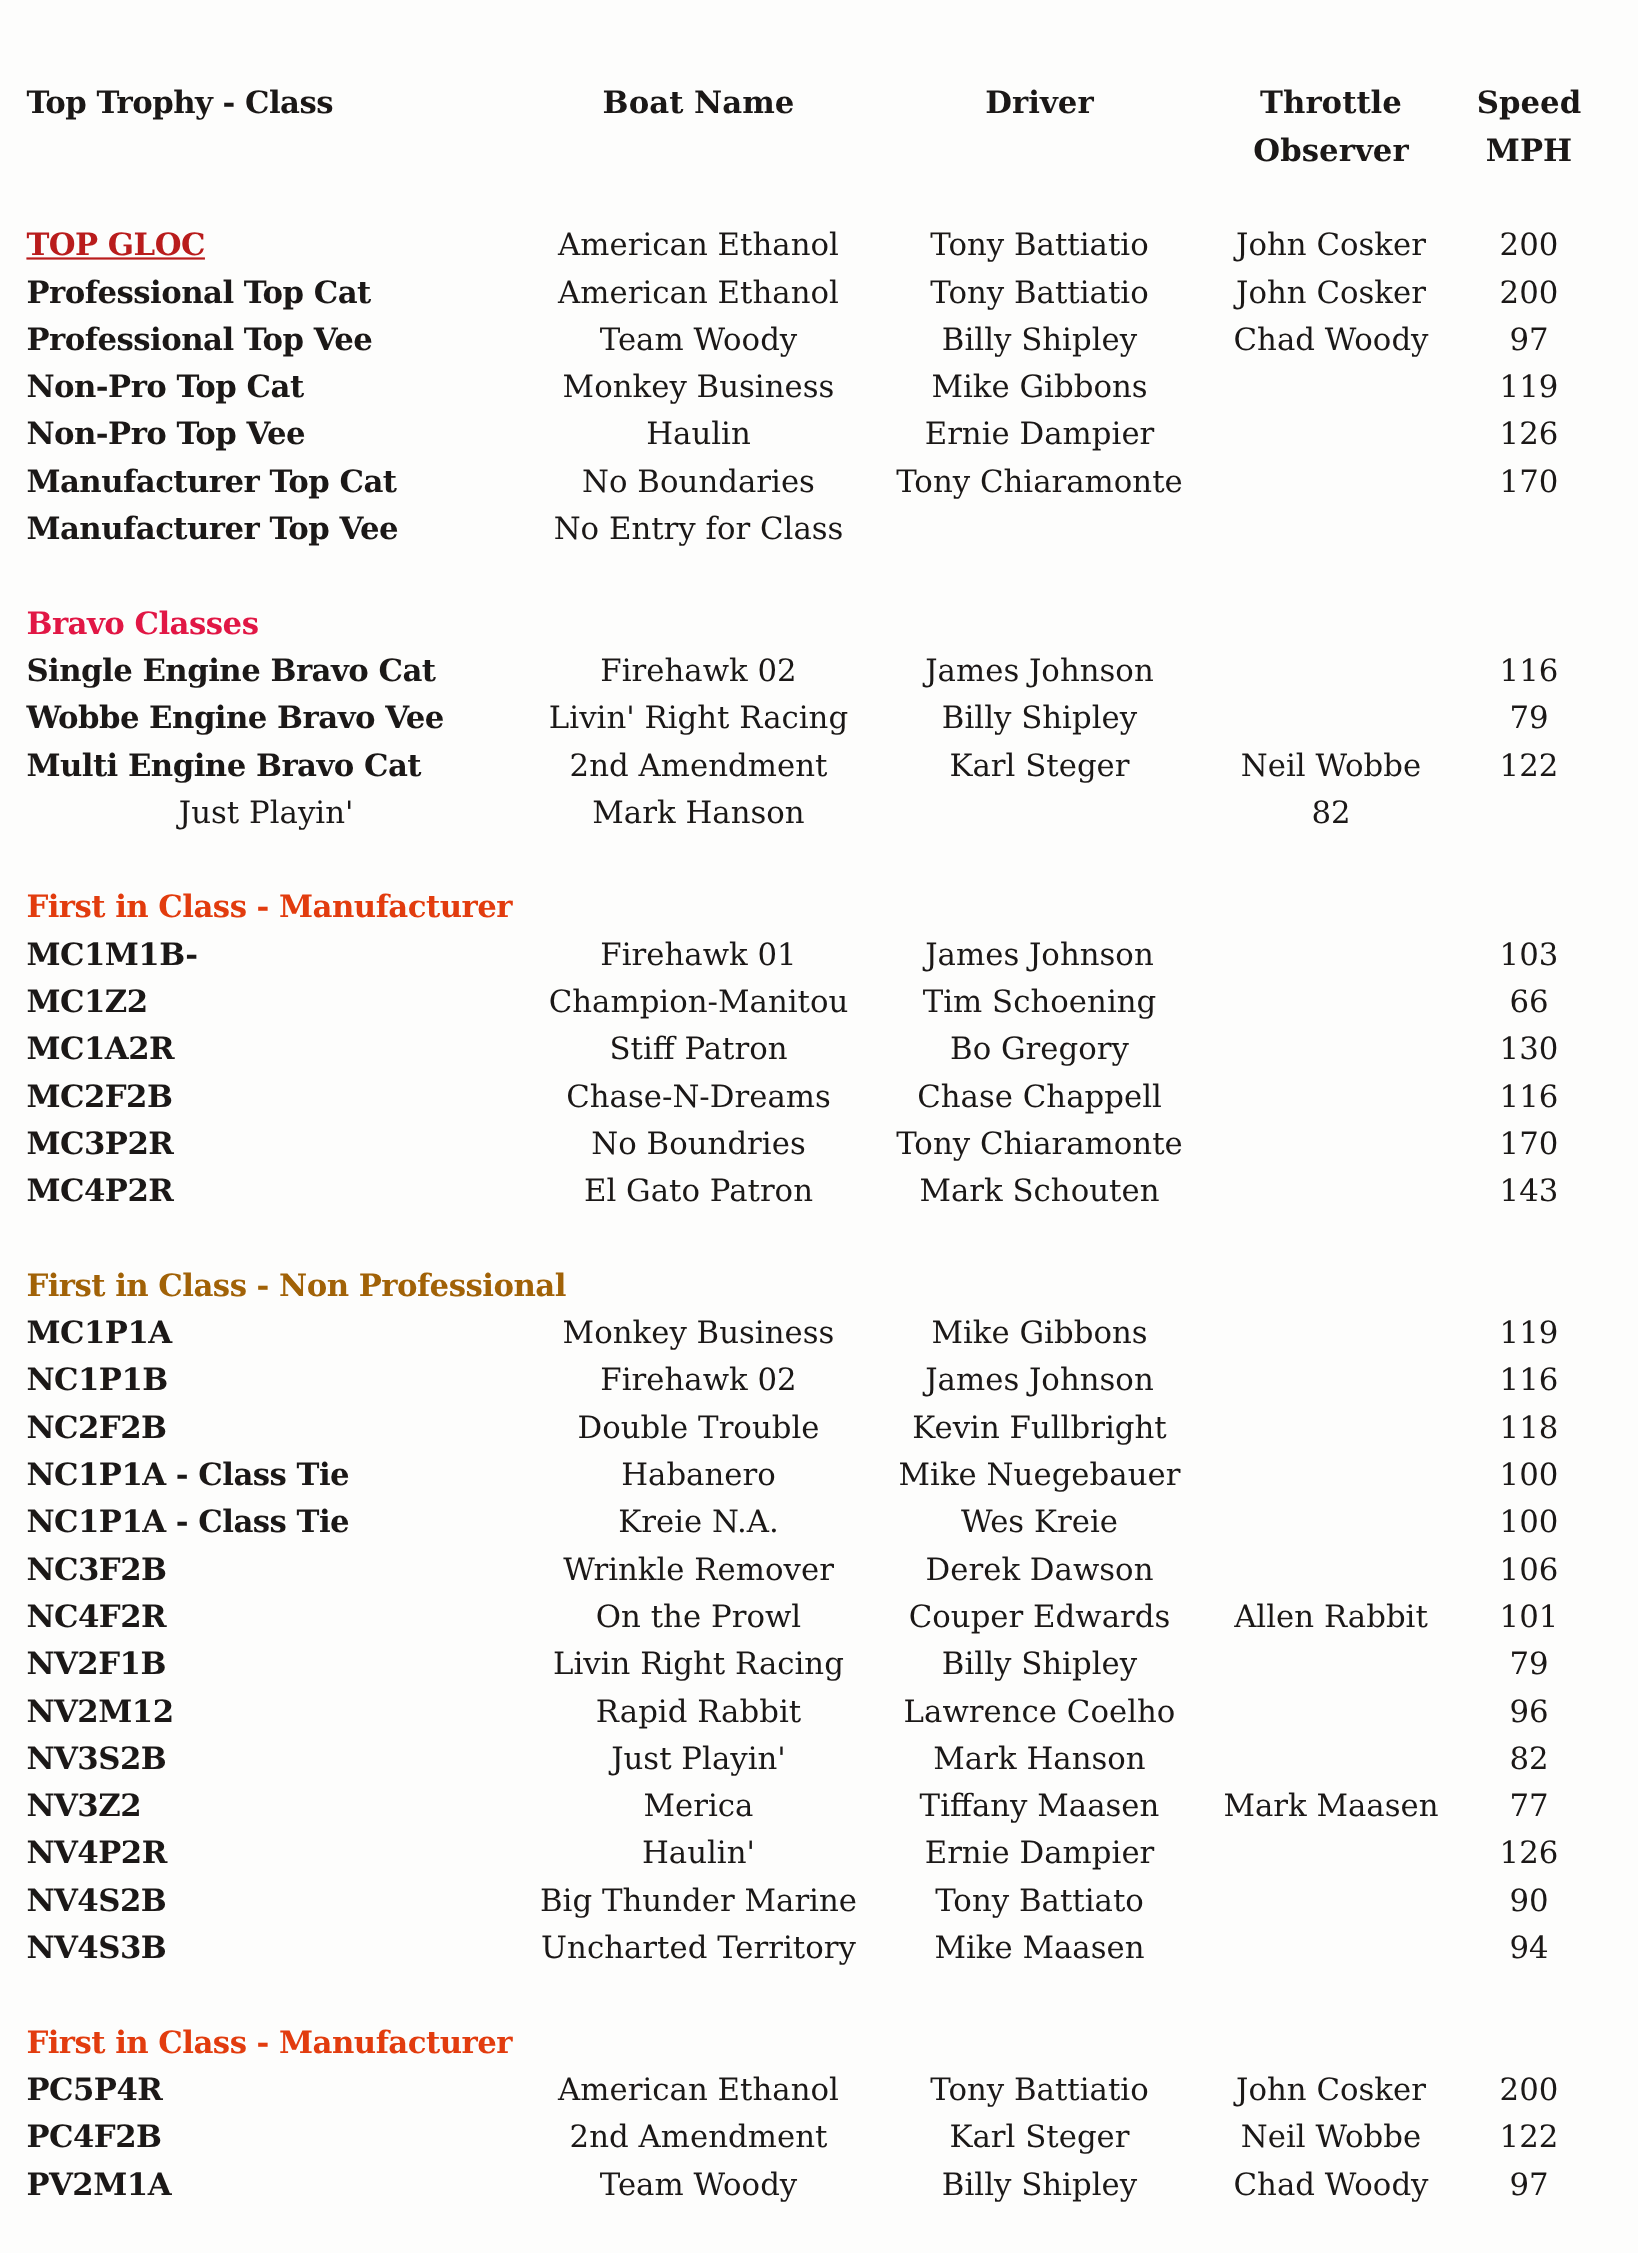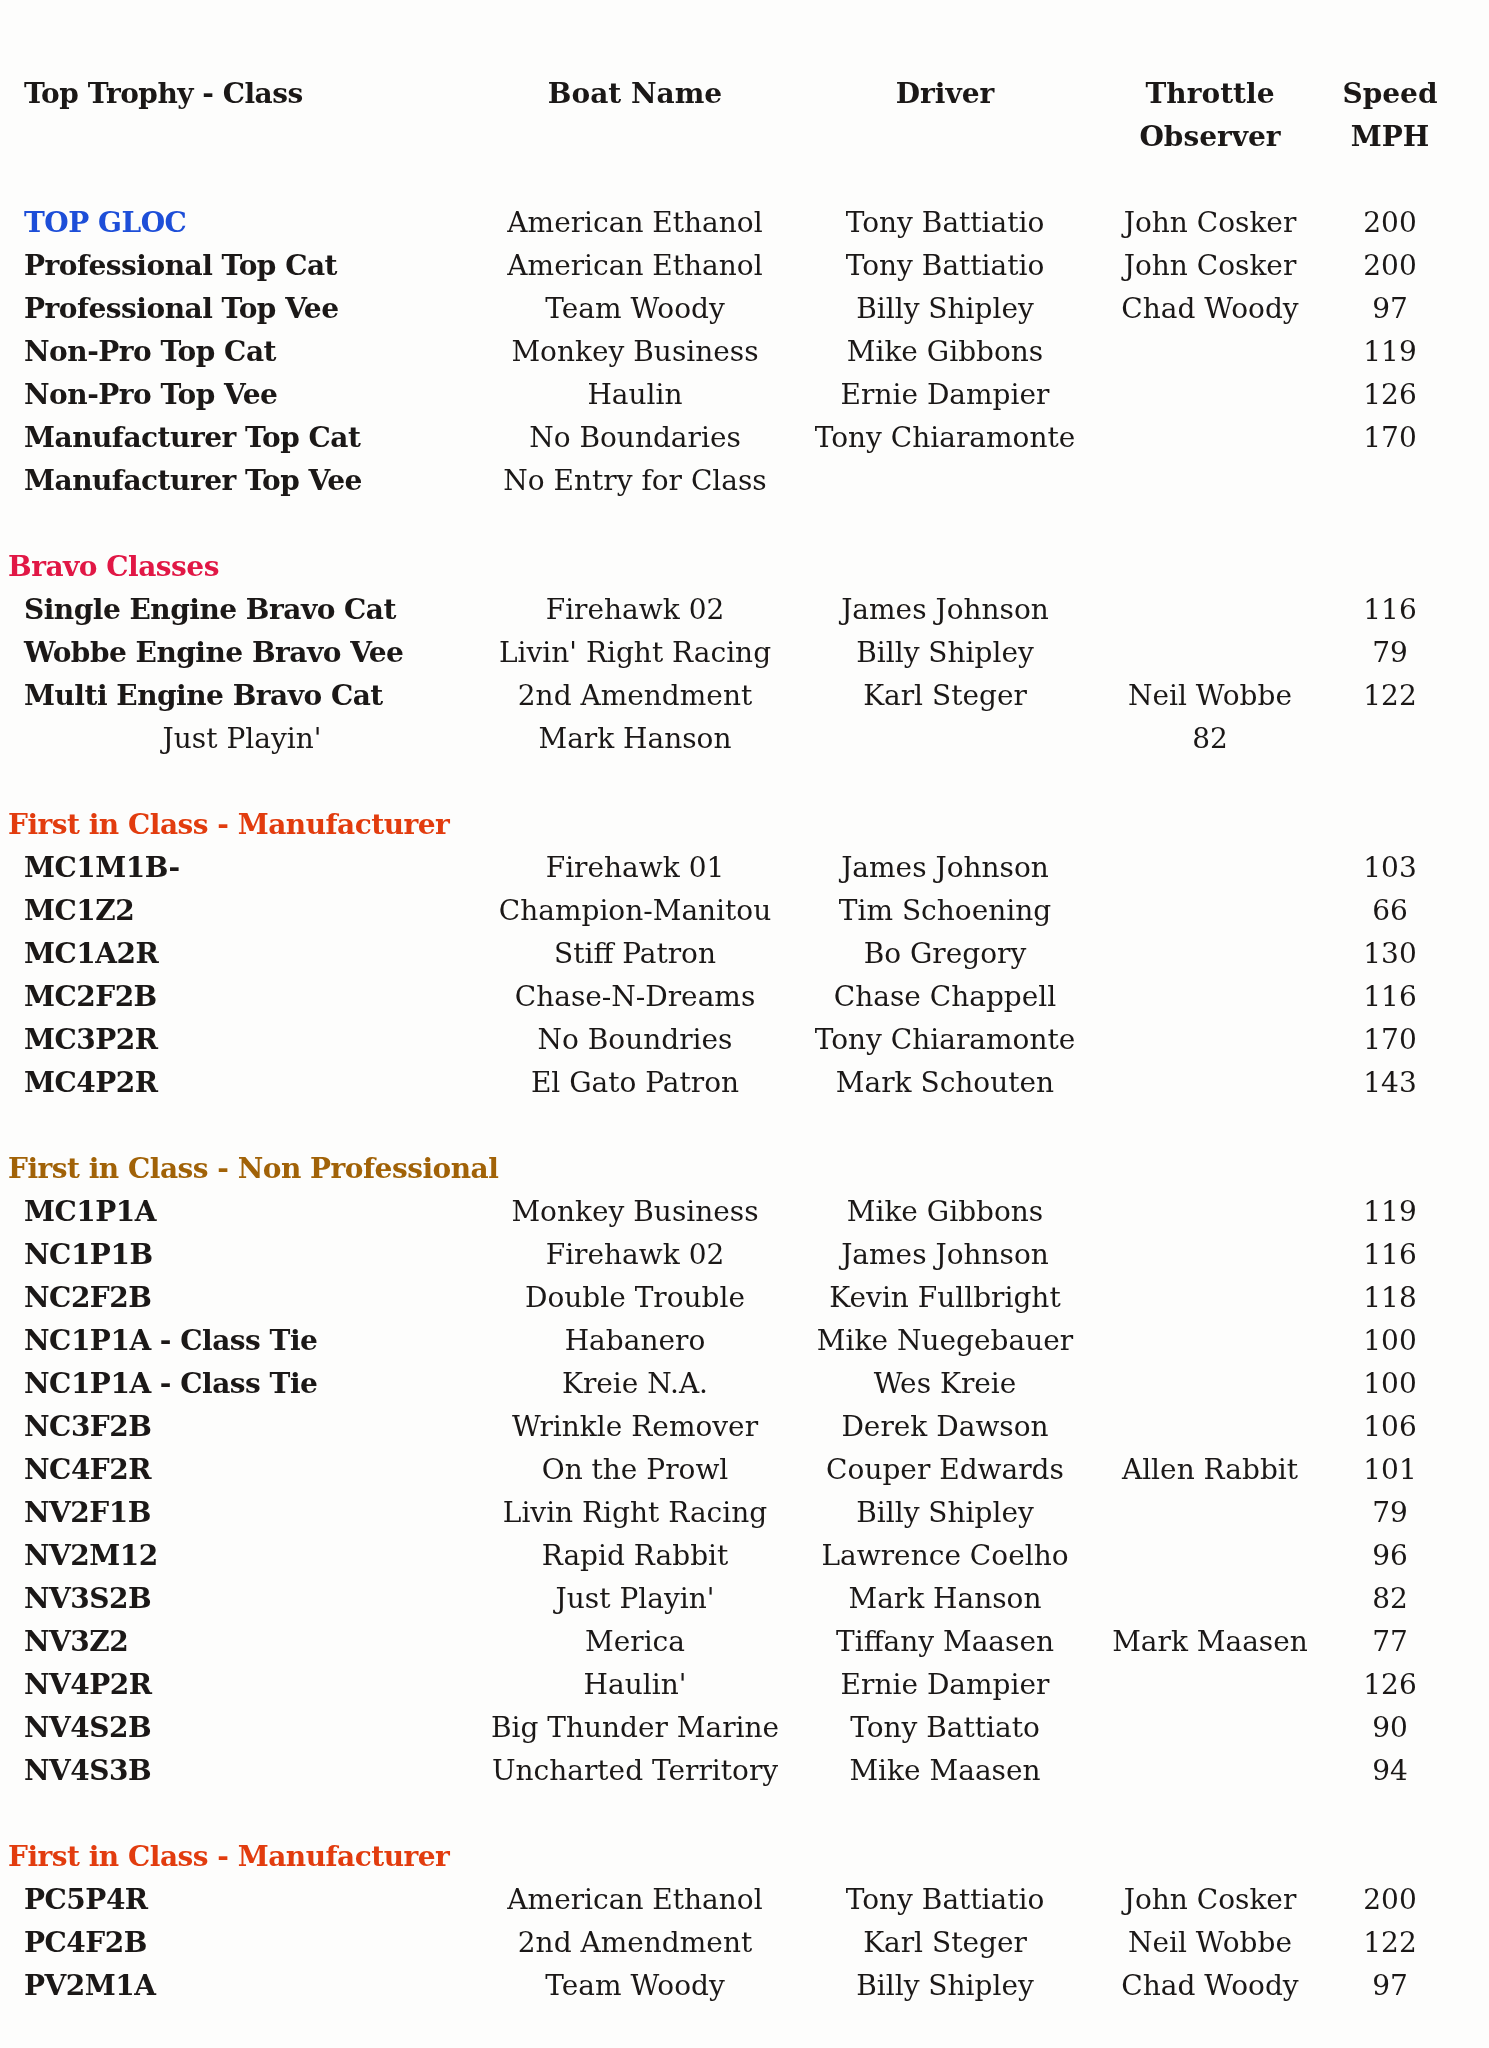--- a/index.html
+++ b/index.html
@@ -31,21 +31,21 @@
     font-weight: bold;
     letter-spacing: -0.5px;
     text-align: left;
   }
   .c-boat, .c-driver, .c-throttle, .c-speed {
     text-align: center;
   }
   .header-row { font-weight: bold; }
   .section { margin-top: 43px; }
   .section-title {
-    padding-left: 8px;
+    padding-left: 24px;
     height: 43px;
     display: flex;
     align-items: center;
     font-size: 28px;
     font-weight: bold;
     letter-spacing: -0.5px;
     white-space: nowrap;
   }
 </style>
 </head>
@@ -67,21 +67,21 @@
     <div class="c-driver"></div>
     <div class="c-throttle">Observer</div>
     <div class="c-speed">MPH</div>
   </div>
 
   <div id="sections">
   <section class="section">
 
     <div class="rows">
   <div class="row">
-    <div class="c-class" style="color: #1d4ed8;">TOP GLOC</div>
+    <div class="c-class" style="color: #b91c1c; text-decoration: underline;">TOP GLOC</div>
     <div class="c-boat">American Ethanol</div>
     <div class="c-driver">Tony Battiatio</div>
     <div class="c-throttle">John Cosker</div>
     <div class="c-speed">200</div>
   </div>
 
   <div class="row">
     <div class="c-class">Professional Top Cat</div>
     <div class="c-boat">American Ethanol</div>
     <div class="c-driver">Tony Battiatio</div>

